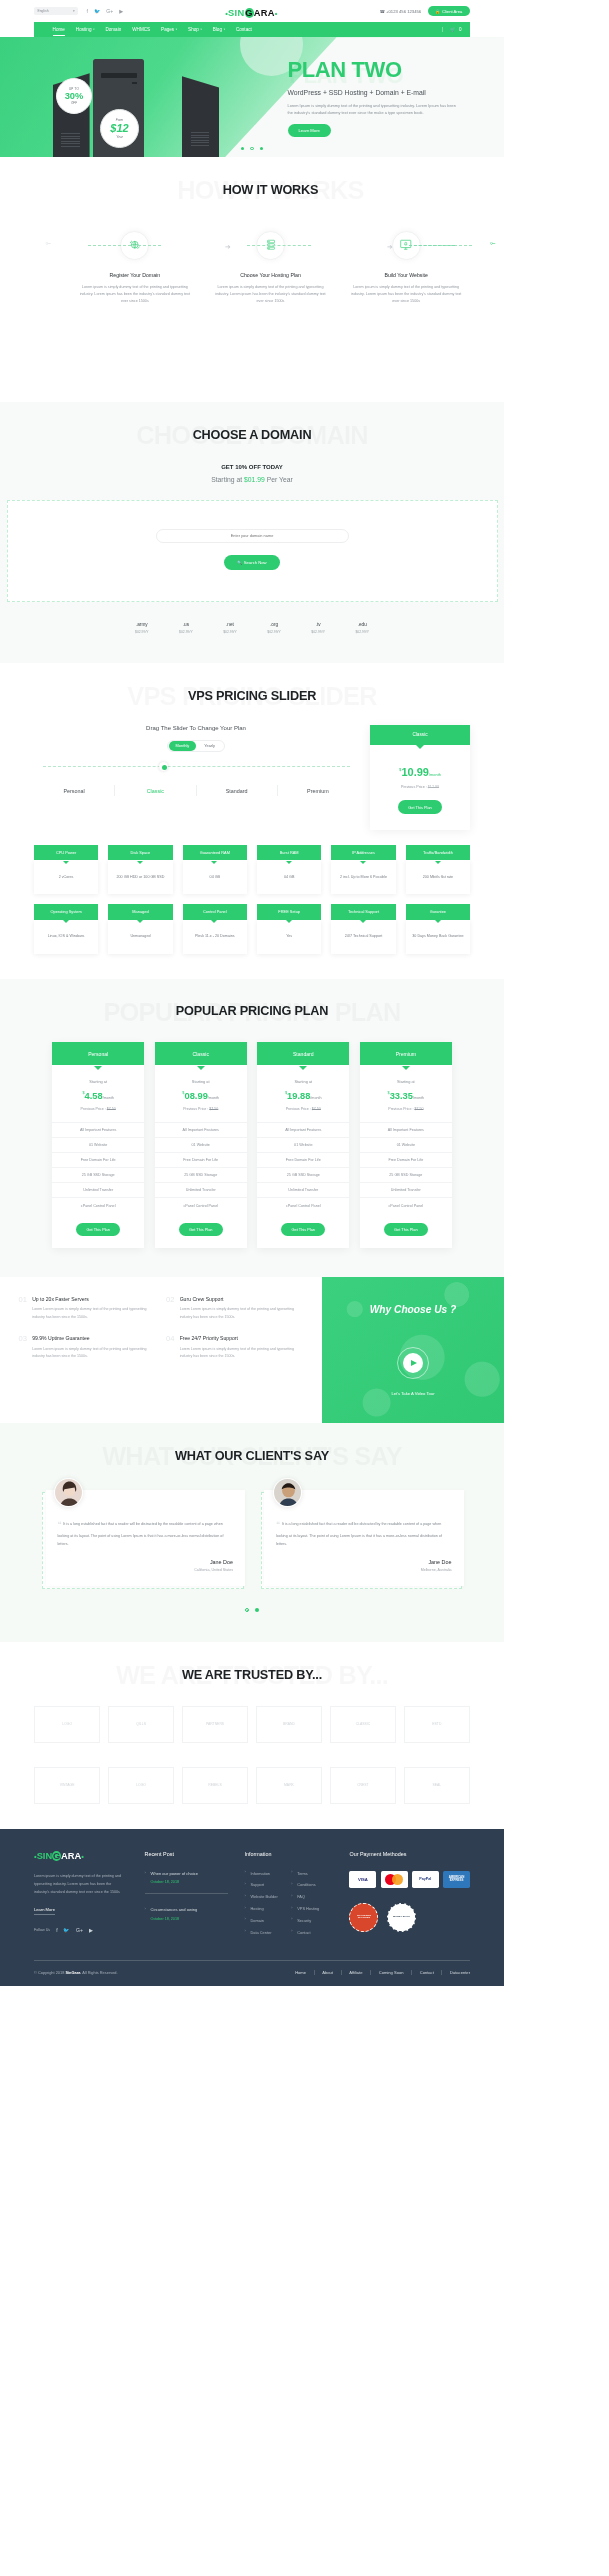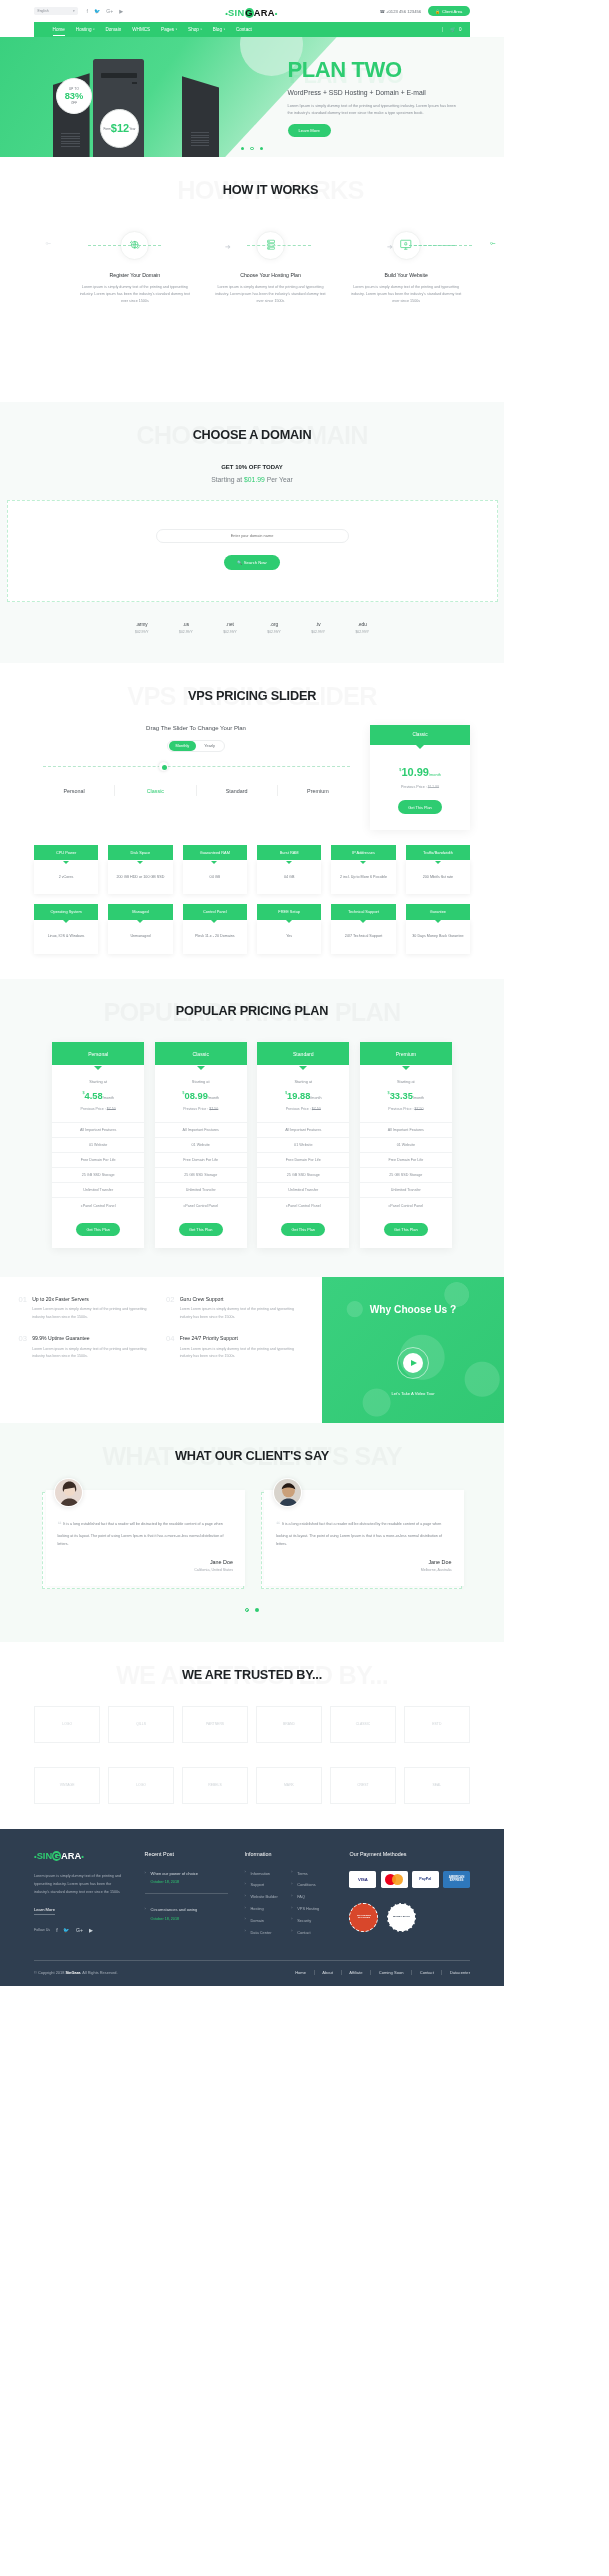--- a/index.html
+++ b/index.html
@@ -99,22 +99,22 @@
   .badge-off {
     position:absolute; left:22px; top:41px; width:36px; height:36px; border-radius:50%;
     background:#fff; border:1.7px solid #eef1f0; display:flex; flex-direction:column;
     align-items:center; justify-content:center; z-index:5;
   }
   .badge-off .t { font-size:3px; color:#6b7178; letter-spacing:0.2px;}
   .badge-off .n { font-size:9.3px; font-weight:bold; color:#2ecc71; line-height:1.1;}
   .badge-off .b { font-size:3px; color:#6b7178; }
   .badge-price {
     position:absolute; left:66px; top:72px; width:39px; height:39px; border-radius:50%;
-    background:#fff; border:1.7px solid #dfe3e1; display:flex; flex-direction:row;
-    align-items:center; justify-content:center; z-index:6;
+    background:#fff; border:1.7px solid #dfe3e1; display:flex; flex-direction:column;
+    align-items:center; justify-content:center; z-index:6;font-style:italic;
   }
   .badge-price .t { font-size:3.2px; color:#6b7178; }
   .badge-price .n { font-size:11px; font-weight:bold; color:#2ecc71; line-height:1.15;}
   .badge-price .b { font-size:3.2px; color:#6b7178; }
   .hero-dots { position:absolute; left:0; right:0; bottom:6.8px; display:flex; justify-content:center; gap:6px; }
   .hero-dots i { width:3.4px;height:3.4px;border-radius:50%;background:#2ecc71;display:block;}
   .hero-dots i.ring { background:transparent; border:0.8px solid #2ecc71; }
 
   
   .sec { position:relative; }
@@ -264,21 +264,21 @@
   }
   .why-right::before{
     content:""; position:absolute; inset:0; opacity:.13;
     background:
       radial-gradient(circle at 18% 22%, #fff 0 7.6px, transparent 8.5px),
       radial-gradient(circle at 74% 12%, #fff 0 12px, transparent 12.7px),
       radial-gradient(circle at 88% 70%, #fff 0 17px, transparent 18px),
       radial-gradient(circle at 30% 86%, #fff 0 13.5px, transparent 14.4px),
       radial-gradient(circle at 55% 55%, #fff 0 22px, transparent 23px);
   }
-  .why-title { position:relative; font-size:10.2px; font-weight:bold; color:#fff; margin-bottom:32px;}
+  .why-title { position:relative; font-size:10.2px; font-weight:bold; color:#fff; margin-bottom:32px;font-style:italic;}
   .play-ring {
     position:relative; width:32px;height:32px;border-radius:50%;
     border:0.8px solid rgba(255,255,255,.55); display:flex;align-items:center;justify-content:center;
   }
   .play-btn {
     width:20.3px;height:20.3px;border-radius:50%;background:#fff;
     display:flex;align-items:center;justify-content:center;
   }
   .play-tri { width:0;height:0;border-left:6px solid #2ecc71;border-top:3.8px solid transparent;border-bottom:3.8px solid transparent; margin-left:1.7px;}
   .why-cta { position:relative; margin-top:12px; font-size:4.2px; color:#fff; }
@@ -453,21 +453,21 @@
               <i></i>
               <i></i>
             </div>
         </div>
         <div class="srv srv-mid">
           <div class="slot"></div>
           <div class="led"></div>
         </div>
         <div class="badge-off">
           <span class="t">UP TO</span>
-          <span class="n">83%</span>
+          <span class="n">30%</span>
           <span class="b">OFF</span>
         </div>
         <div class="badge-price">
           <span class="t">Form</span>
           <span class="n">$12</span>
           <span class="b">Year</span>
         </div>
       </div>
       <div class="hero-right">
         <div class="hero-ghost">PLAN TWO</div>

